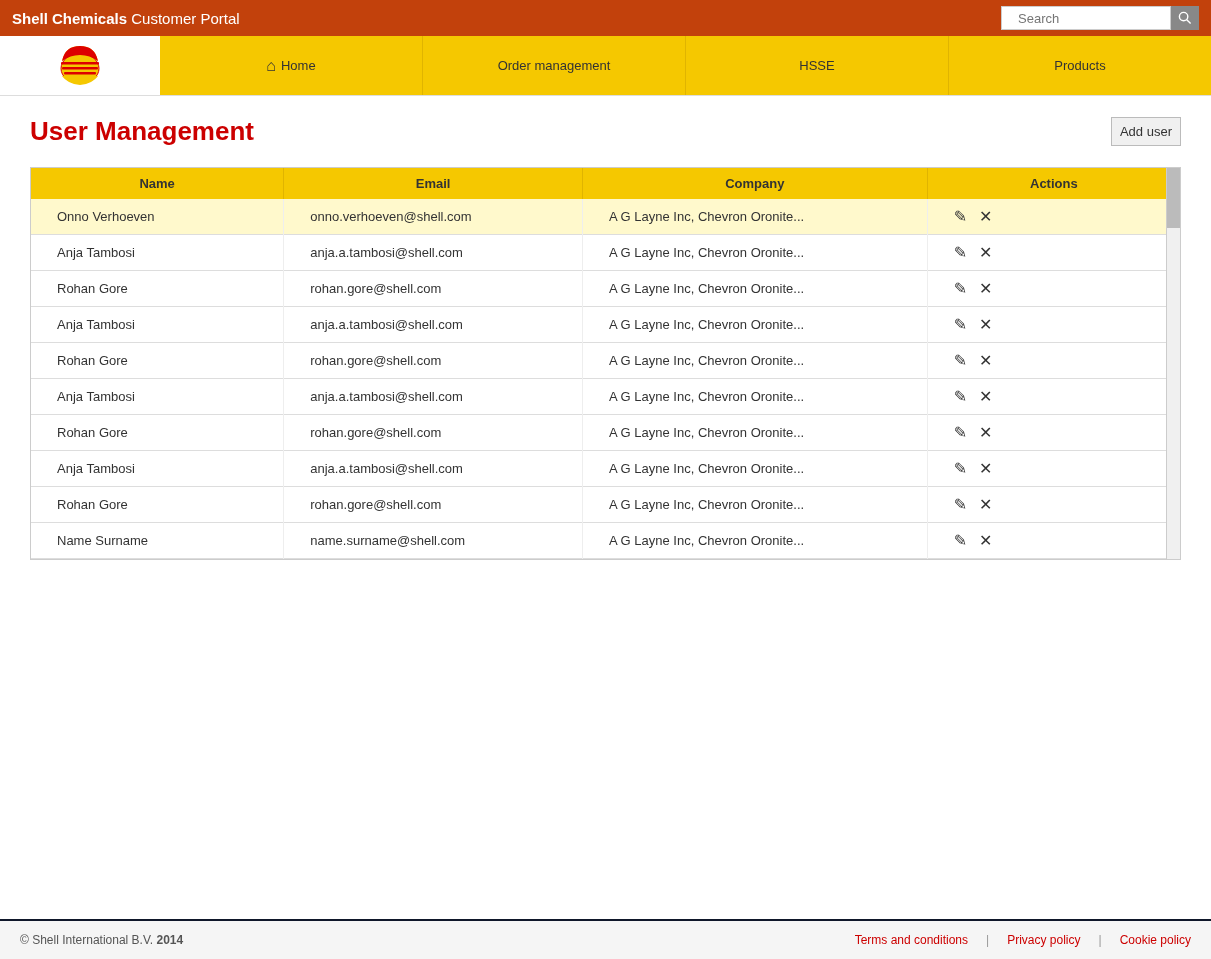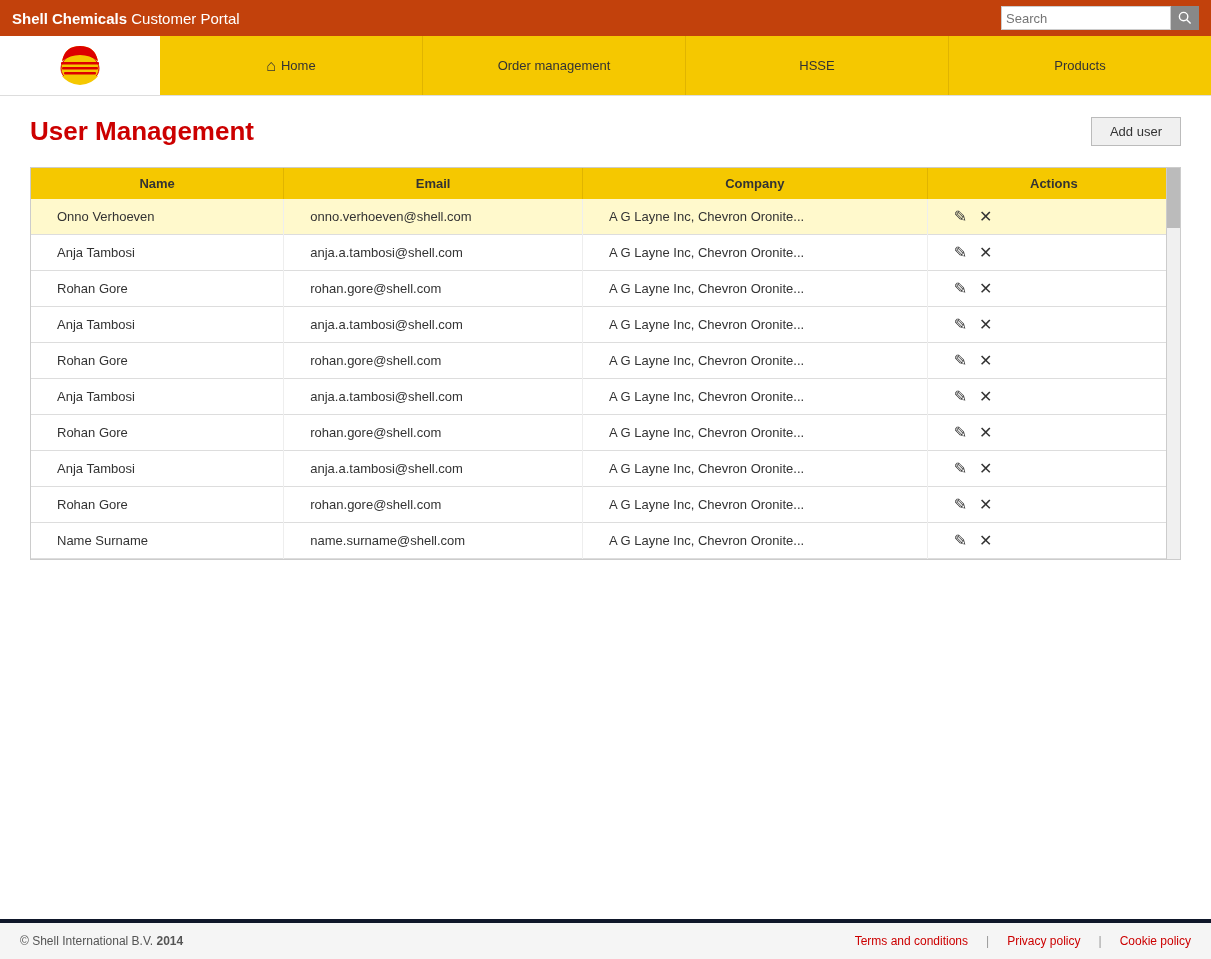--- a/index.html
+++ b/index.html
@@ -20,21 +20,21 @@
     }
     #top-bar-title span { font-weight: normal; }
     #search-container {
       display: flex;
       align-items: center;
     }
     #search-input {
       width: 170px;
       height: 24px;
       border: 1px solid #ccc;
-      padding: 0 4px;
+      padding: 0 16px;
       font-size: 13px;
       background: #fff;
       color: #888;
     }
     #search-button {
       background: #888;
       border: none;
       width: 28px;
       height: 24px;
       cursor: pointer;
@@ -90,21 +90,21 @@
       margin-bottom: 20px;
     }
     #page-title {
       color: #cc0000;
       font-size: 26px;
       font-weight: bold;
     }
     #add-user-button {
       background: #f0f0f0;
       border: 1px solid #bbb;
-      padding: 6px 18px;
+      padding: 6px 8px;
       font-size: 13px;
       cursor: pointer;
       color: #333;
     }
 
     
     #user-table-container {
       border: 1px solid #ccc;
       position: relative;
       overflow: hidden;
@@ -168,21 +168,21 @@
       position: absolute;
       top: 0;
       width: 14px;
       height: 60px;
       background: #bbb;
     }
 
     
     #footer {
       background: #f5f5f5;
-      border-top: 4px solid #0f172a;
+      border-top: 2px solid #0f172a;
       height: 40px;
       display: flex;
       align-items: center;
       justify-content: space-between;
       padding: 0 20px;
       font-size: 12px;
       color: #555;
       margin-top: auto;
     }
     #footer-links {

